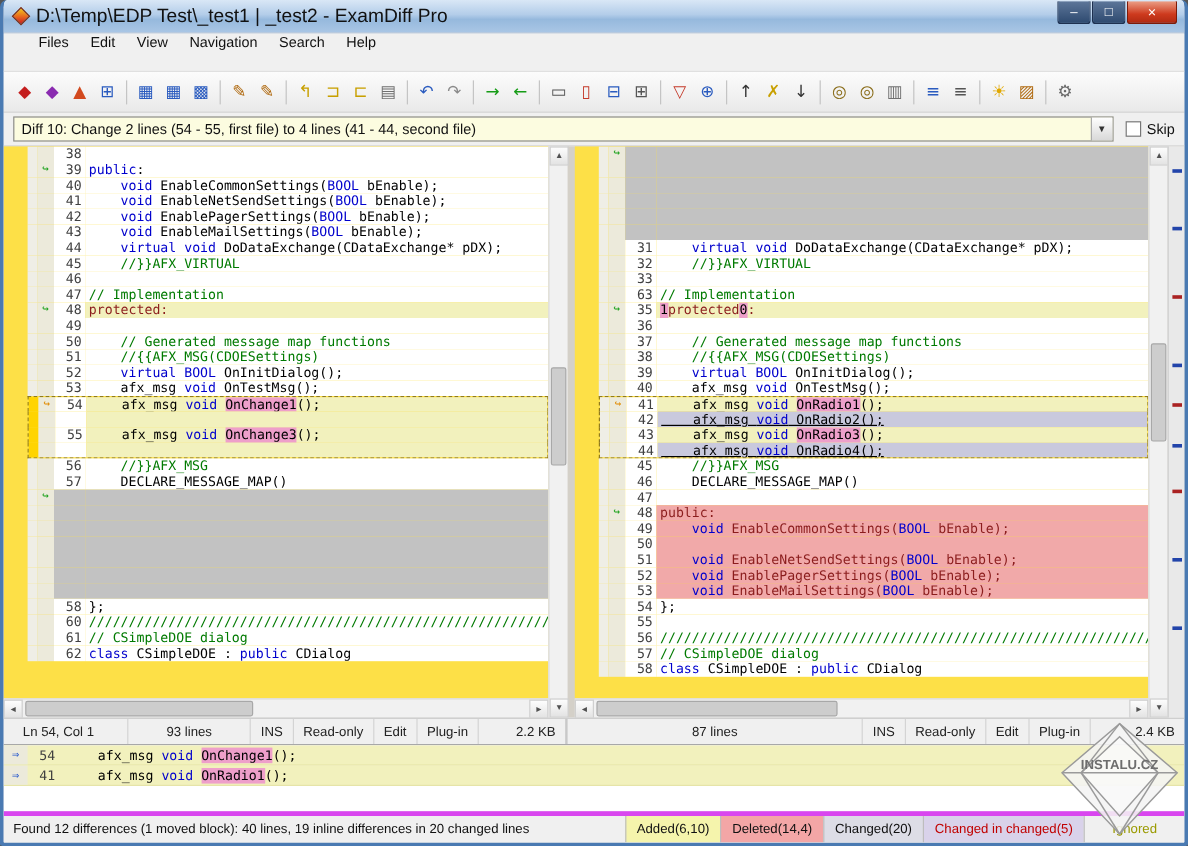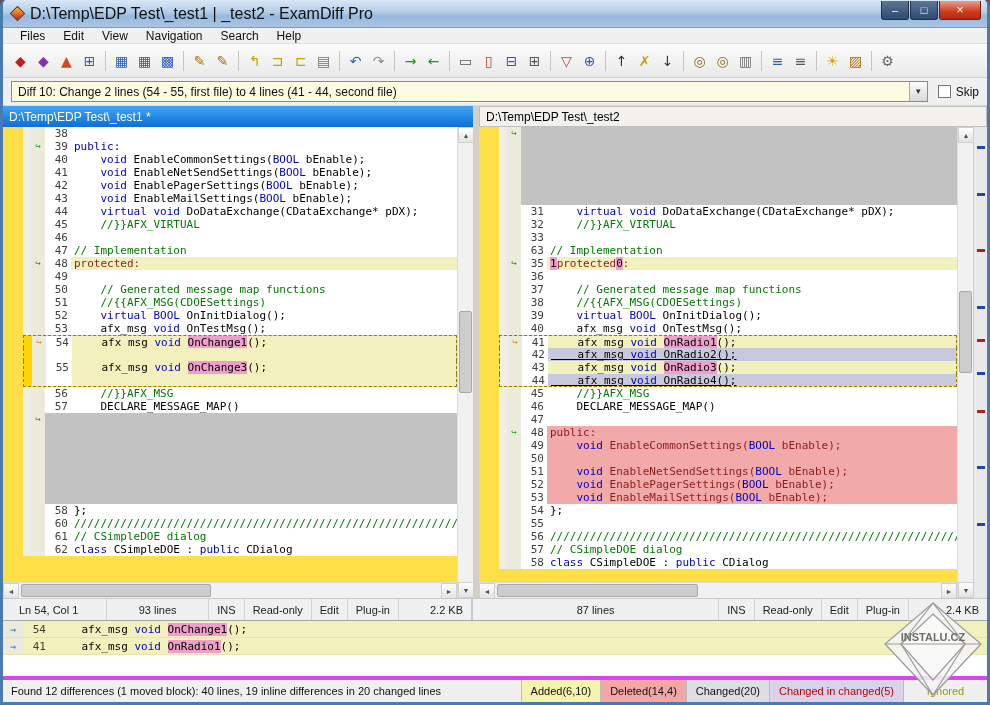--- a/index.html
+++ b/index.html
@@ -13,21 +13,21 @@
     display:flex;align-items:center;padding:0 6px;border-radius:4px 4px 0 0;border-bottom:1px solid #7a9cc0;}
   .app-ico{width:11px;height:11px;margin:0 7px 0 3px;background:linear-gradient(135deg,#f5c518 0%,#e8641e 55%,#c81e1e 100%);
     transform:rotate(45deg);border:1px solid #7a2a10;flex:none;}
   .title-text{font-size:16px;color:#111;white-space:nowrap;}
   .wc-group{margin-left:auto;display:flex;margin-top:-6px;}
   .wc{width:28px;height:19px;display:flex;align-items:center;justify-content:center;color:#fff;
     font-size:11px;line-height:1;background:linear-gradient(180deg,#5d7699,#2e4a70);
     border:1px solid #1d3050;border-top:none;border-radius:0 0 3px 3px;margin-left:1px;cursor:default;}
   .wc.close{width:42px;background:linear-gradient(180deg,#eb9f86,#ce3a1e 60%,#b02a12);border-color:#7c1a08;font-size:12px;}
   
-  .menubar{height:16px;flex:none;background:#f0f0f0;display:flex;align-items:flex-end;border-bottom:1px solid #e0e0e0;padding-left:8px;}
+  .menubar{height:32px;flex:none;background:#f0f0f0;display:flex;align-items:flex-start;border-bottom:1px solid #e0e0e0;padding-left:20px;}
   .menu-item{display:flex;align-items:center;padding:0 9px;font-size:12px;color:#111;}
   
   .toolbar{height:34px;flex:none;background:linear-gradient(180deg,#fcfcfc,#e9e9e9);
     border-bottom:1px solid #cfcfcf;display:flex;align-items:center;padding:0 6px;}
   .tbtn{width:23px;height:24px;display:flex;align-items:center;justify-content:center;
     font-size:14px;line-height:1;border:1px solid transparent;border-radius:2px;font-family:"DejaVu Sans",sans-serif;}
   .tsep{width:1px;height:20px;background:#c4c4c4;margin:0 4px;flex:none;}
   
   .diffbar{height:28px;flex:none;background:#f0f0f0;display:flex;align-items:center;padding:0 8px;gap:10px;border-bottom:1px solid #d8d8d8;}
   .combo{flex:1;height:21px;background:#fcfce0;border:1px solid #8a8a8a;display:flex;align-items:center;padding-left:6px;font-size:12px;color:#111;}
@@ -183,24 +183,20 @@
     <div class="combo">
       <span>Diff 10: Change 2 lines (54 - 55, first file) to 4 lines (41 - 44, second file)</span>
       <span class="combo-arrow">▼</span>
     </div>
     <div class="skip">
       <span class="cb"></span>
       <span>Skip</span>
     </div>
   </div>
 
-  <div class="paneheads">
-    <div class="panehead hl">D:\Temp\EDP Test\_test1 *</div>
-    <div class="panehead hr">D:\Temp\EDP Test\_test2</div>
-  </div>
 
   <div class="bodyrow">
     <div class="pane pl">
       <div class="lines-wrap">
         <div class="code-lines">
             <div class="row"><span class="bar"></span><span class="mkr"></span><span class="num">38</span><span class="code"></span></div>
             <div class="row"><span class="bar"></span><span class="mkr">↪</span><span class="num">39</span><span class="code"><span class="seg k">public</span><span class="seg p">:</span></span></div>
             <div class="row"><span class="bar"></span><span class="mkr"></span><span class="num">40</span><span class="code"><span class="seg p">    </span><span class="seg k">void</span><span class="seg p"> EnableCommonSettings(</span><span class="seg k">BOOL</span><span class="seg p"> bEnable);</span></span></div>
             <div class="row"><span class="bar"></span><span class="mkr"></span><span class="num">41</span><span class="code"><span class="seg p">    </span><span class="seg k">void</span><span class="seg p"> EnableNetSendSettings(</span><span class="seg k">BOOL</span><span class="seg p"> bEnable);</span></span></div>
             <div class="row"><span class="bar"></span><span class="mkr"></span><span class="num">42</span><span class="code"><span class="seg p">    </span><span class="seg k">void</span><span class="seg p"> EnablePagerSettings(</span><span class="seg k">BOOL</span><span class="seg p"> bEnable);</span></span></div>

